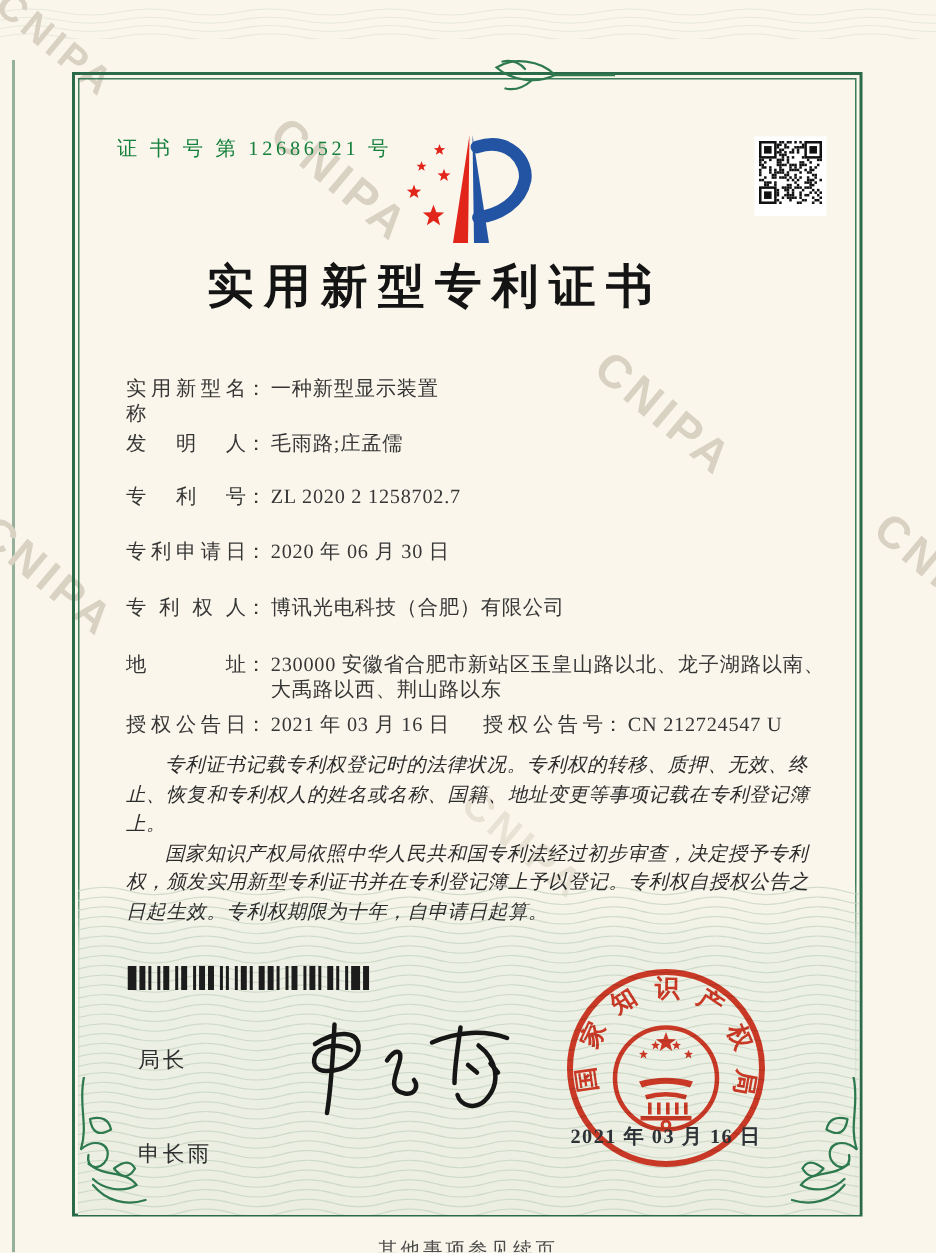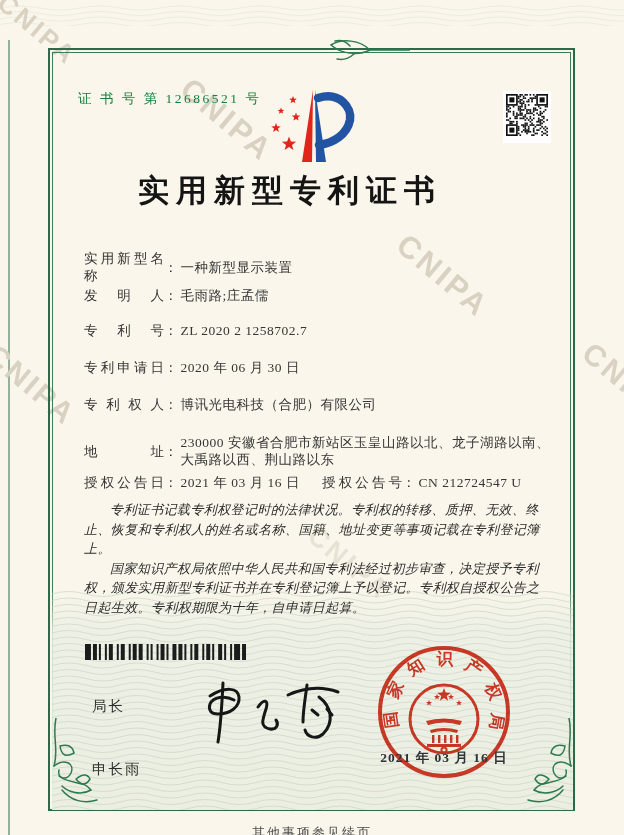--- a/index.html
+++ b/index.html
@@ -28,21 +28,21 @@
   .topwaves{position:absolute;left:0;top:2px;width:624px;height:24px;z-index:0;opacity:.5;}
   .topwaves path{fill:none;stroke:#d5ddcc;stroke-width:.8;}
 
   
   .cert-no{position:absolute;left:78px;top:90px;font-size:13.5px;color:#15803d;
            letter-spacing:2.5px;z-index:3;text-align:center;}
   .title{position:absolute;left:0;top:170px;width:580px;text-align:center;
          font-size:31px;font-weight:bold;color:#141414;letter-spacing:7px;z-index:3;}
 
   .frow{position:absolute;left:84px;width:468px;font-size:13.5px;color:#363636;
-        z-index:3;display:flex;align-items:center;line-height:17px;}
+        z-index:3;display:flex;align-items:flex-start;line-height:17px;}
   .flabel{display:inline-block;width:80px;text-align:justify;text-align-last:justify;
           flex:0 0 80px;}
   .fcolon{flex:0 0 auto;}
   .fvalue{margin-left:3px;letter-spacing:.5px;}
   .fvalue.addr{width:372px;}
   .fpair2{position:absolute;left:238px;top:0;display:flex;}
 
   .paras{position:absolute;left:84px;top:500px;width:466px;z-index:3;
          font-size:13px;line-height:19.5px;color:#2c2c2c;font-style:italic;}
   .paras p{margin:0;text-indent:2em;letter-spacing:.4px;}

